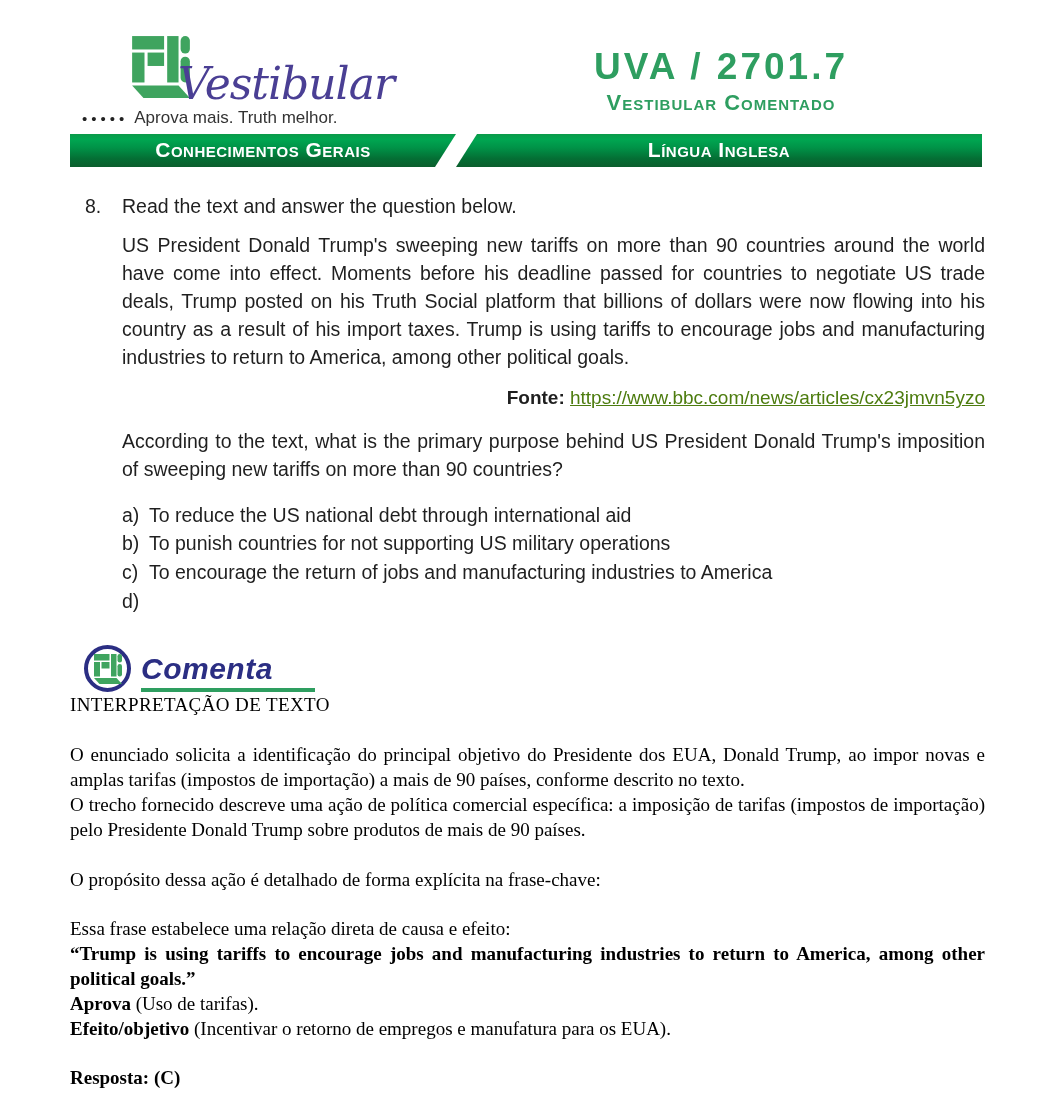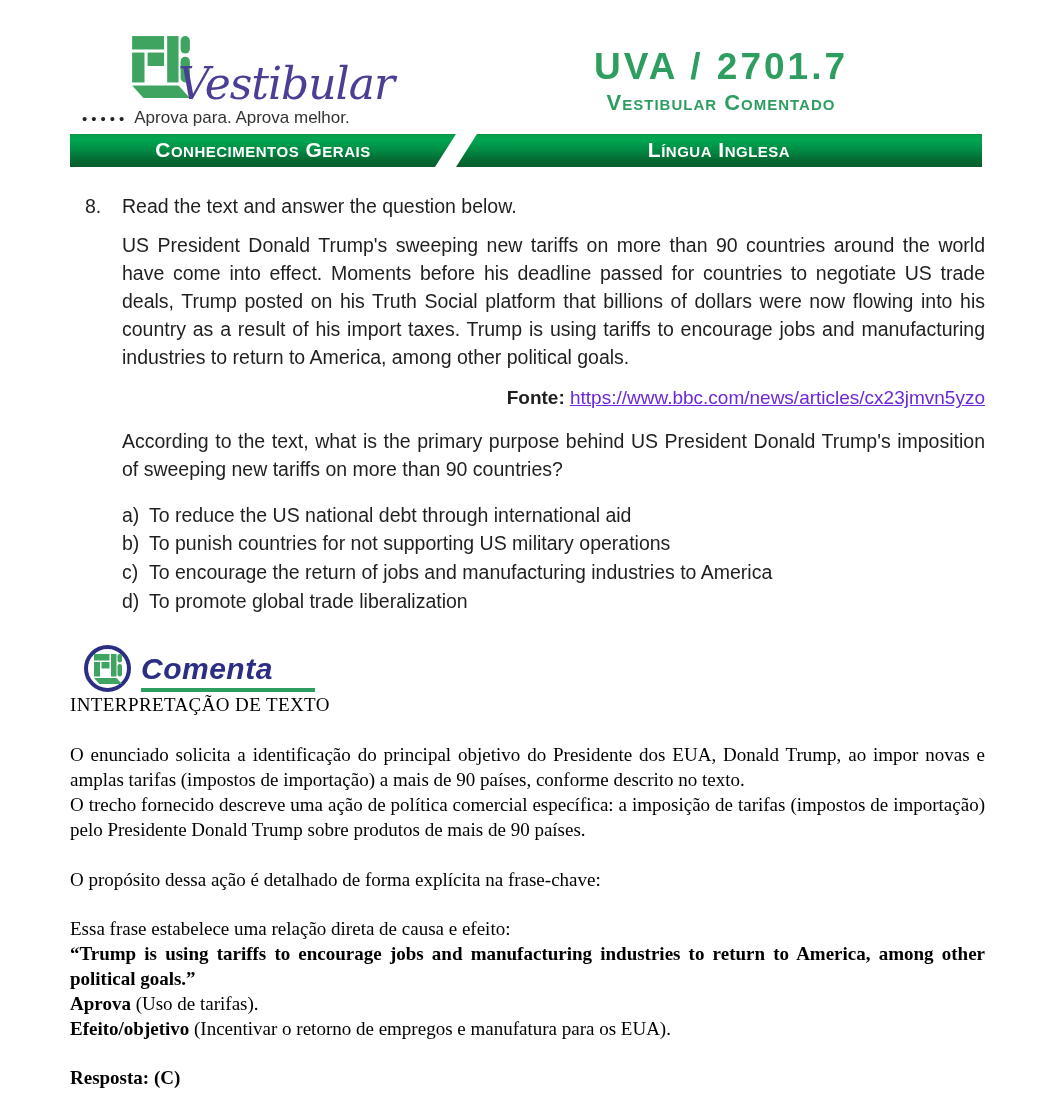--- a/index.html
+++ b/index.html
@@ -100,21 +100,21 @@
     line-height: 1.44;
     text-align: justify;
   }
   .source-line {
     margin-top: 13px;
     text-align: right;
     font-size: 19px;
   }
   .source-label { font-weight: 700; }
   .source-link {
-    color: #6d28d9;
+    color: #4d7c0f;
     text-decoration: underline;
   }
   .stem {
     margin: 18px 0 0 52px;
     font-size: 19.5px;
     line-height: 1.44;
     text-align: justify;
   }
   .options { margin: 17px 0 0 52px; }
   .option-row {
@@ -189,21 +189,21 @@
               <rect x="49" y="2" width="9" height="17" rx="4.5"></rect>
               <rect x="49" y="22" width="9" height="25" rx="4.5"></rect>
               <polygon points="2,50 47,50 58,62 13,62"></polygon>
             </g>
           </svg>
         </span>
         <span class="brand-script">Vestibular</span>
       </div>
       <div class="tagline-row">
         <span class="tagline-dots">•••••</span>
-        <span class="tagline">Aprova para. Aprova melhor.</span>
+        <span class="tagline">Aprova mais. Truth melhor.</span>
       </div>
     </div>
     <div class="title-block">
       <div class="exam-title">UVA / 2701.7</div>
       <div class="exam-subtitle">Vestibular Comentado</div>
     </div>
   </div>
 
   <div class="banners">
     <div class="banner banner-left">Conhecimentos Gerais</div>
@@ -233,21 +233,20 @@
       <div class="option-row">
         <span class="option-letter">b)</span>
         <span>To punish countries for not supporting US military operations</span>
       </div>
       <div class="option-row">
         <span class="option-letter">c)</span>
         <span>To encourage the return of jobs and manufacturing industries to America</span>
       </div>
       <div class="option-row">
         <span class="option-letter">d)</span>
-        <span>To promote global trade liberalization</span>
       </div>
     </div>
   </div>
 
   <div class="comenta-row">
     <div class="comenta-badge">
       <svg width="30" height="32" viewBox="0 0 60 64" aria-hidden="true">
         <g fill="#3fa45f">
           <rect x="2" y="2" width="31" height="13"></rect>
           <rect x="2" y="18" width="12" height="29"></rect>

